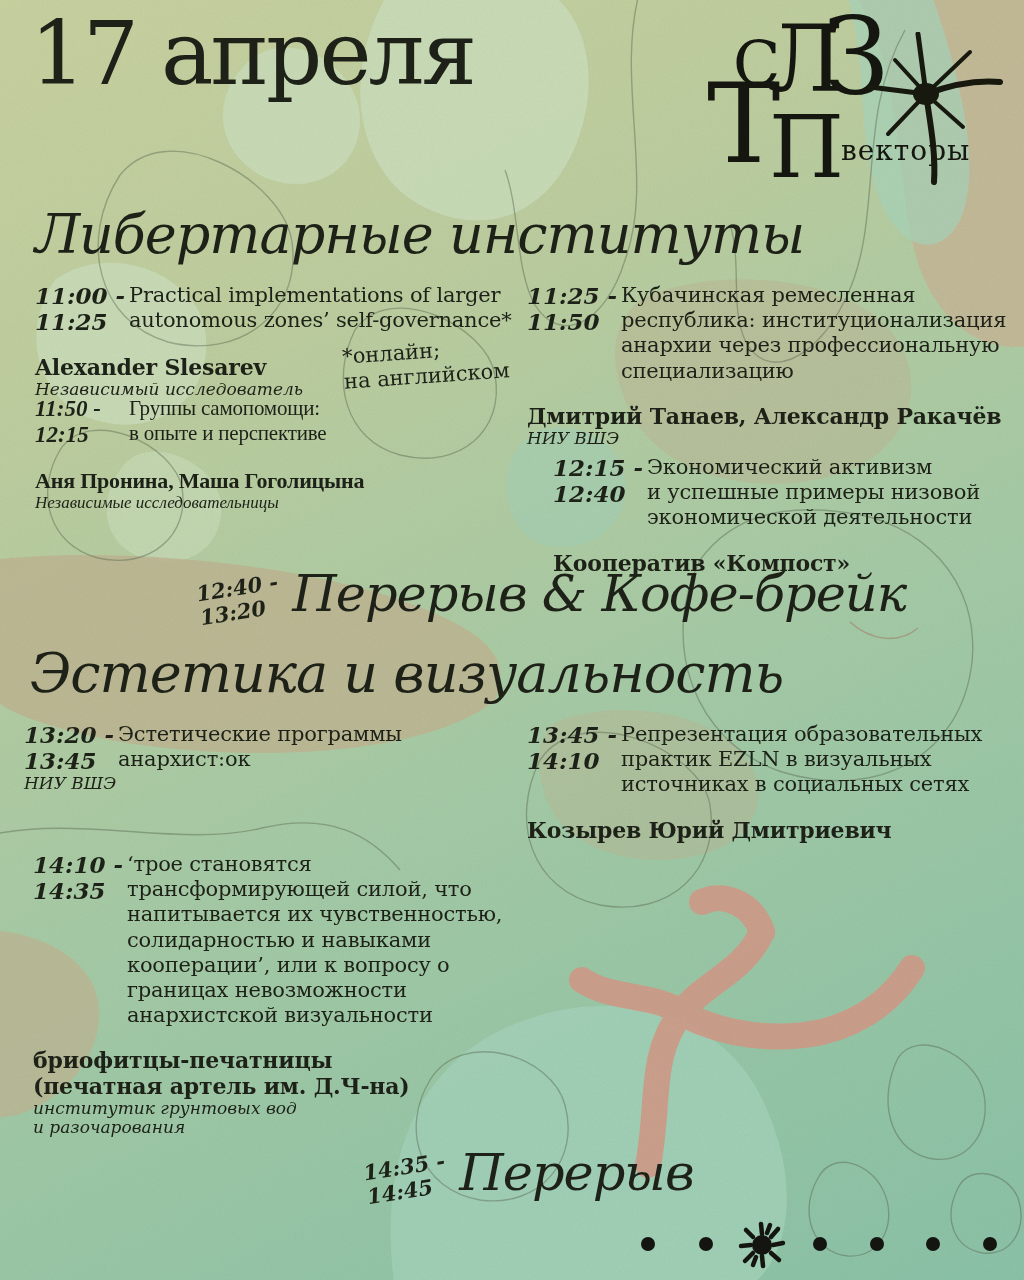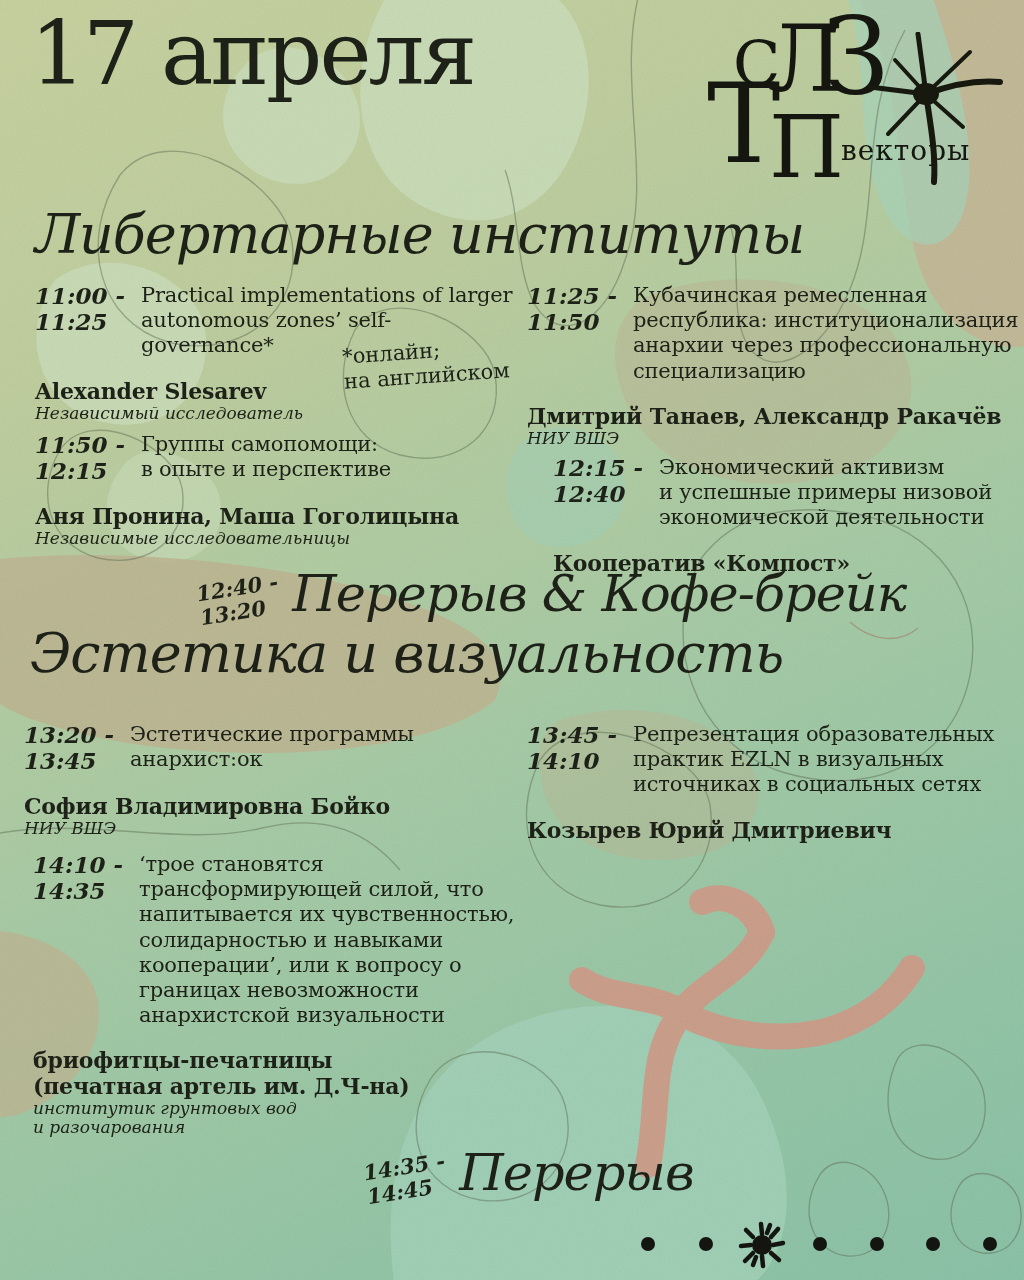--- a/index.html
+++ b/index.html
@@ -17,21 +17,21 @@
   .gl-c{left:28px;top:12px;font-size:62px;}
   .gl-l{left:62px;top:-4px;font-size:92px;}
   .gl-z{left:118px;top:-12px;font-size:106px;}
   .gl-t{left:2px;top:54px;font-size:110px;}
   .gl-p{left:64px;top:86px;font-size:86px;}
   .gl-cap{left:136px;top:112px;font-size:28px;letter-spacing:1px;}
   .logo .star{position:absolute;left:163px;top:4px;}
   
   .section-title{font-style:italic;font-size:54px;letter-spacing:-1px;line-height:1;}
   .item{width:486px;}
-  .head{display:flex;gap:14px;align-items:flex-start;}
+  .head{display:flex;gap:2px;align-items:flex-start;}
   .time{flex:0 0 92px;font-weight:700;font-style:italic;font-size:23px;line-height:1.12;white-space:pre-line;}
   .title{font-size:21px;line-height:1.2;white-space:pre-line;letter-spacing:-0.2px;}
   .speakers{font-size:22px;font-weight:700;margin-top:20px;line-height:1.15;white-space:pre-line;letter-spacing:-0.2px;}
   .affil{font-size:17px;font-style:italic;line-height:1.15;white-space:pre-line;}
   .note{position:absolute;left:308px;top:56px;font-size:21px;line-height:1.2;white-space:pre-line;transform:rotate(-4deg);}
   
   .break{display:flex;align-items:flex-start;gap:12px;}
   .break .btime{font-weight:700;font-style:italic;font-size:21px;line-height:1.15;white-space:pre-line;transform:rotate(-9deg);margin-top:10px;flex:none;}
   .break .blabel{font-style:italic;font-size:51px;line-height:1.1;letter-spacing:-1px;}
   
@@ -140,21 +140,21 @@
 11:50</div>
     <div class="title">Кубачинская ремесленная
 республика: институционализация
 анархии через профессиональную
 специализацию</div>
   </div>
   <div class="speakers">Дмитрий Танаев, Александр Ракачёв</div>
   <div class="affil">НИУ ВШЭ</div>
 </div>
 
-<div class="abs item" style="left:35px;top:432px;">
+<div class="abs item" style="left:35px;top:396px;font-family:Liberation Serif, serif;">
   <div class="head">
     <div class="time">11:50 -
 12:15</div>
     <div class="title">Группы самопомощи:
 в опыте и перспективе</div>
   </div>
   <div class="speakers">Аня Пронина, Маша Гоголицына</div>
   <div class="affil">Независимые исследовательницы</div>
 </div>
 
@@ -168,30 +168,29 @@
   </div>
   <div class="speakers">Кооператив «Компост»</div>
 </div>
 
 <div class="abs break" style="left:198px;top:566px;">
   <div class="btime">12:40 -
 13:20</div>
   <div class="blabel">Перерыв &amp; Кофе-брейк</div>
 </div>
 
-<div class="abs section-title" style="left:30px;top:627px;">Эстетика и визуальность</div>
+<div class="abs section-title" style="left:30px;top:647px;">Эстетика и визуальность</div>
 
 <div class="abs item" style="left:24px;top:722px;">
   <div class="head">
     <div class="time">13:20 -
 13:45</div>
     <div class="title">Эстетические программы
 анархист:ок</div>
   </div>
-  <div class="speakers">София Владимировна Бойко</div>
   <div class="affil">НИУ ВШЭ</div>
 </div>
 
 <div class="abs item" style="left:527px;top:722px;width:497px;">
   <div class="head">
     <div class="time">13:45 -
 14:10</div>
     <div class="title">Репрезентация образовательных
 практик EZLN в визуальных
 источниках в социальных сетях</div>

